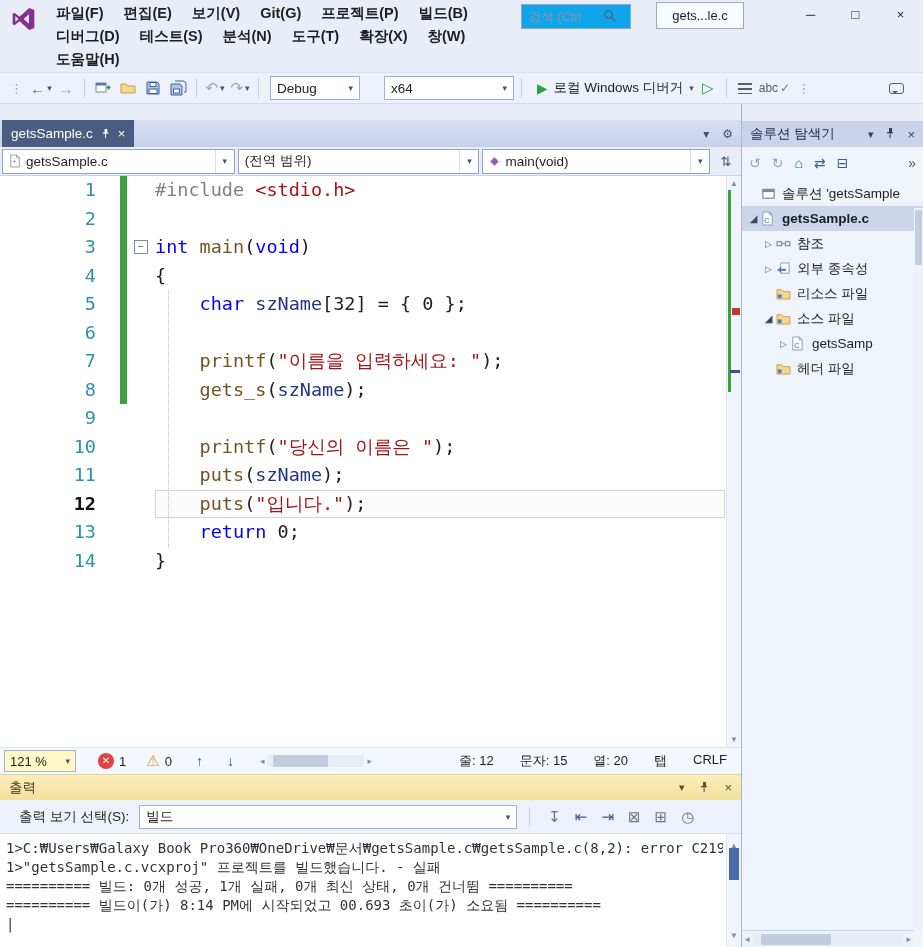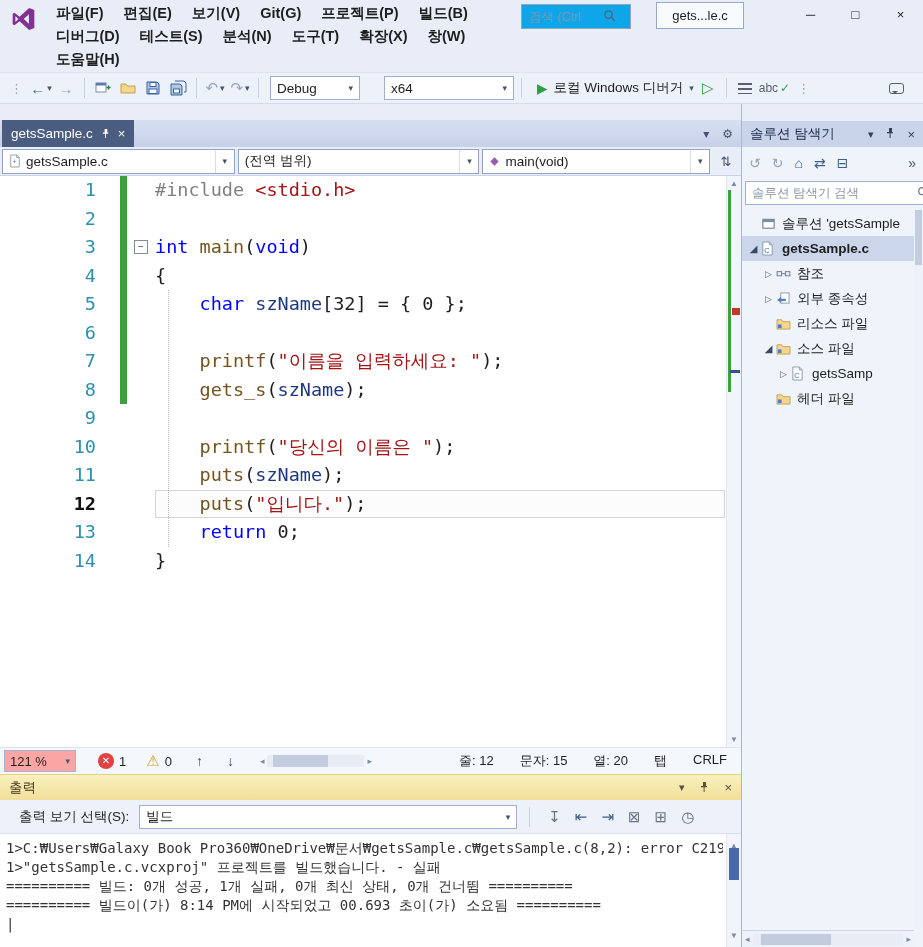--- a/index.html
+++ b/index.html
@@ -66,21 +66,21 @@
   .seg-fn{color:#74531F}.seg-id{color:#1F377F}.seg-num{color:#1E1E1E}.seg-pl{color:#1E1E1E}
   #indent-guide{position:absolute;left:168px;top:114px;height:257px;border-left:1px dotted #BDBDBD;}
   #v-scroll{position:absolute;right:0;top:0;bottom:0;width:15px;background:#F1F4FB;border-left:1px solid #E0E5F0;}
   #v-scroll .arr{position:absolute;left:0;width:100%;text-align:center;font-size:8px;color:#7C8BA6;}
   .arr.up{top:3px}.arr.down{bottom:3px}
   .marker-green{position:absolute;left:1px;width:3px;top:14px;height:202px;background:#3CA03C;}
   .marker-red{position:absolute;left:5px;width:8px;height:7px;top:132px;background:#C0392B;}
   .marker-blue{position:absolute;left:3px;width:10px;height:3px;top:194px;background:#33518F;}
 
   #editor-status{height:27px;background:#F4F7FC;border-top:1px solid #DDE3EF;display:flex;align-items:center;font-size:13px;}
-  #zoom-combo{width:72px;height:22px;margin-left:4px;background:#fca5a5;border:1px solid #A5B3CE;display:flex;align-items:center;justify-content:space-between;padding:0 5px;}
+  #zoom-combo{width:72px;height:22px;margin-left:4px;background:#fef9c3;border:1px solid #A5B3CE;display:flex;align-items:center;justify-content:space-between;padding:0 5px;}
   .err-ico{width:16px;height:16px;border-radius:50%;background:#E04343;color:#fff;font-size:10px;line-height:16px;text-align:center;margin-left:22px;}
   .cnt{margin-left:5px;}
   .warn-ico{color:#C9A227;font-size:15px;margin-left:20px;line-height:16px;}
   .nav-arrow{margin-left:24px;color:#3E4E6B;font-size:14px;}
   #h-scroll{margin-left:26px;display:flex;align-items:center;width:112px;height:100%;}
   #h-scroll .harr{font-size:9px;color:#7C8BA6;}
   #h-scroll .track{flex:1;height:12px;background:#E7ECF5;margin:0 3px;position:relative;}
   #h-scroll .thumb{position:absolute;left:6px;top:0;height:100%;width:55px;background:#C3CCDF;}
   #status-right{margin-left:auto;display:flex;gap:26px;margin-right:14px;}
 
@@ -381,31 +381,20 @@
     </span>
   </div>
   <div id="sx-toolbar">
     <span>↺</span>
     <span>↻</span>
     <span class="en">⌂</span>
     <span class="en">⇄</span>
     <span class="en">⊟</span>
     <span class="ovf">»</span>
   </div>
-  <div id="sx-search">
-    <span class="box">
-      <input placeholder="솔루션 탐색기 검색" style="">
-      <span>
-        <svg viewBox="0 0 14 14" width="12" height="12">
-            <circle cx="6" cy="6" r="4" fill="none" stroke="#6B7689" stroke-width="1.4"></circle>
-            <path d="M9 9l4 4" stroke="#6B7689" stroke-width="1.4"></path>
-          </svg>
-      </span>
-    </span>
-  </div>
   <div id="sx-tree">
       <div class="tree-row" style="padding-left: 4px;">
         <span class="expander none"></span>
         <span class="tree-ico">
           <svg viewBox="0 0 16 16" width="15" height="15">
             <rect x="2" y="3.5" width="12" height="9.5" fill="#fff" stroke="#5C6B80"></rect>
             <rect x="2" y="3.5" width="12" height="3" fill="#7E8CA3"></rect>
           </svg>
         </span>
         <span class="tree-label">솔루션 'getsSample</span>

